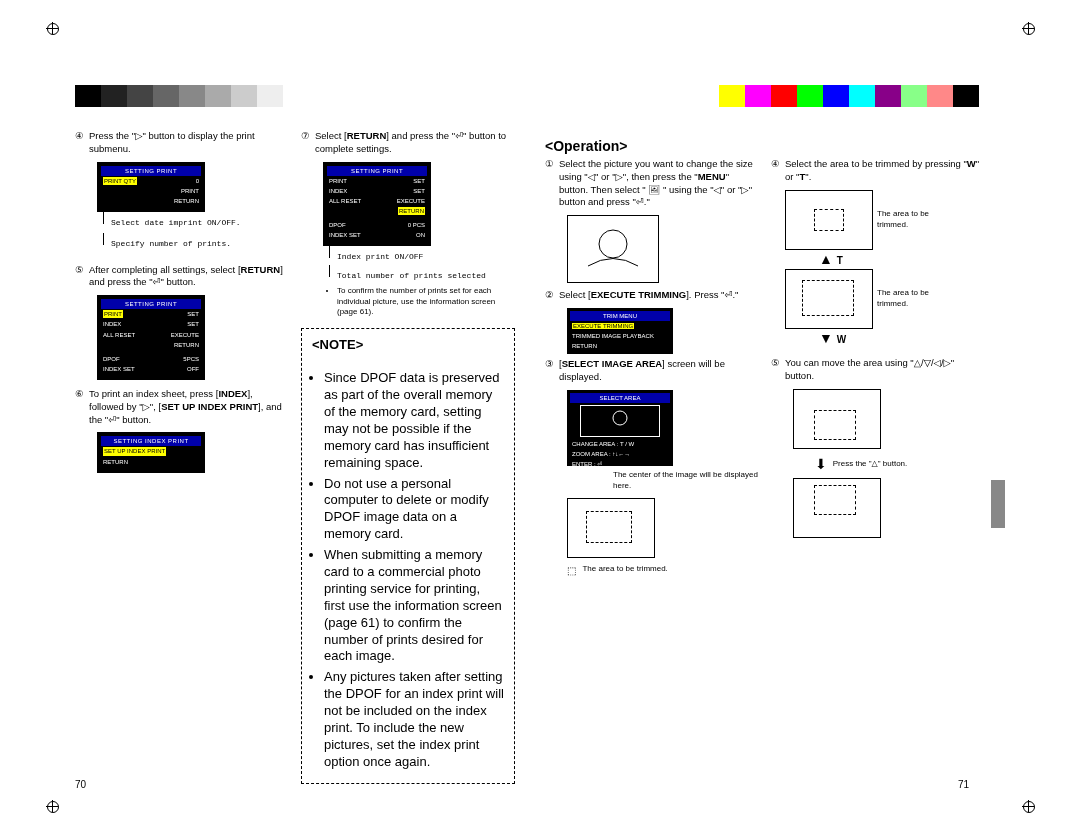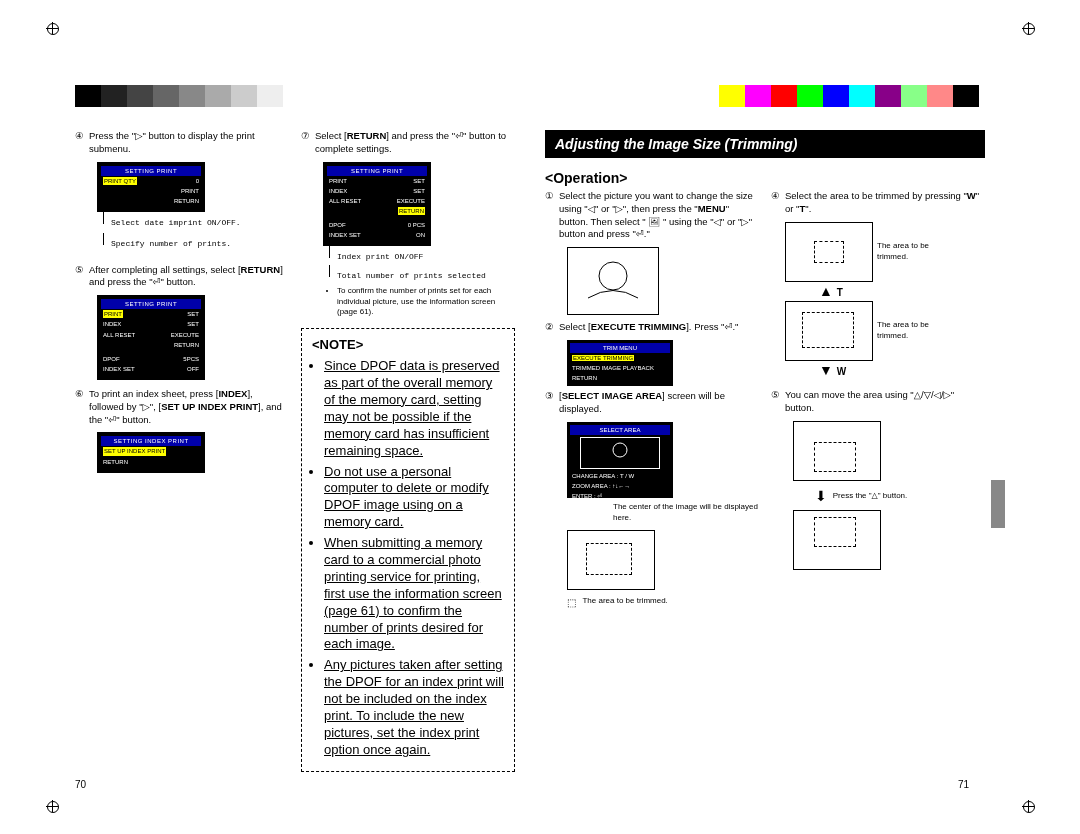--- a/index.html
+++ b/index.html
@@ -69,21 +69,21 @@
   }
   .lcd .title { text-align:center; background:#00a; color:#fff; font-size:6px; padding:1px 0; letter-spacing:0.5px; }
   .lcd-row { display:flex; justify-content:space-between; padding:1px 2px; }
   .hl { background:#ff0; color:#000; padding:0 1px; }
   .callout { font-size:8px; margin-left:28px; position:relative; padding-left:8px;font-family:Liberation Mono, monospace; }
   .callout::before { content:""; position:absolute; left:0; top:-6px; width:1px; height:12px; background:#000; }
 
   .notebox {
     border:1.5px dashed #000; padding:8px 10px; margin-top:10px; font-size:13px; line-height:1.3;
   }
-  .notebox ul { margin:4px 0 0 0; padding-left:12px;text-decoration:underline; }
+  .notebox ul { margin:16px 0 0 0; padding-left:12px; }
   .notebox li { margin-bottom:4px; }
 
   .pnum-left { position:absolute; bottom:0; left:0; font-size:10px; }
   .pnum-right { position:absolute; bottom:0; right:16px; font-size:10px; }
 
   .op-head { font-size:14px; font-weight:bold; margin:8px 0 4px 0; }
 
   .illust {
     width:90px; height:66px; border:1px solid #000; margin:4px 0 6px 22px; position:relative;
     background:#fff;
@@ -261,32 +261,31 @@
       <div class="callout">Index print ON/OFF</div>
       <div class="callout" style="margin-top:8px">Total number of prints selected</div>
       <ul class="plain" style="margin-left:22px">
           <li class="caption">To confirm the number of prints set for each individual picture, use the information screen (page 61).</li>
         </ul>
 
       <div class="notebox">
         <b>&lt;NOTE&gt;</b>
         <ul id="note-list">
             <li>Since DPOF data is preserved as part of the overall memory of the memory card, setting may not be possible if the memory card has insufficient remaining space.</li>
-            <li>Do not use a personal computer to delete or modify DPOF image using on a memory card.</li>
+            <li>Do not use a personal computer to delete or modify DPOF image data on a memory card.</li>
             <li>When submitting a memory card to a commercial photo printing service for printing, first use the information screen (page 61) to confirm the number of prints desired for each image.</li>
             <li>Any pictures taken after setting the DPOF for an index print will not be included on the index print. To include the new pictures, set the index print option once again.</li>
           </ul>
       </div>
     </div>
   </div>
   <div class="pnum-left">70</div>
 </div>
 
 <div class="page right">
-  <div class="header-dark">Adjusting the Image Size (Trimming)</div>
   <div class="op-head">&lt;Operation&gt;</div>
 
   <div class="cols">
     <div class="col">
       <div class="step">
         <div class="nmark">①</div>
         <div class="stext">Select the picture you want to change the size using "◁" or "▷", then press the "<b>MENU</b>" button. Then select " 🖼 " using the "◁" or "▷" button and press "⏎."</div>
       </div>
       <div class="illust">
         <svg width="90" height="66">

